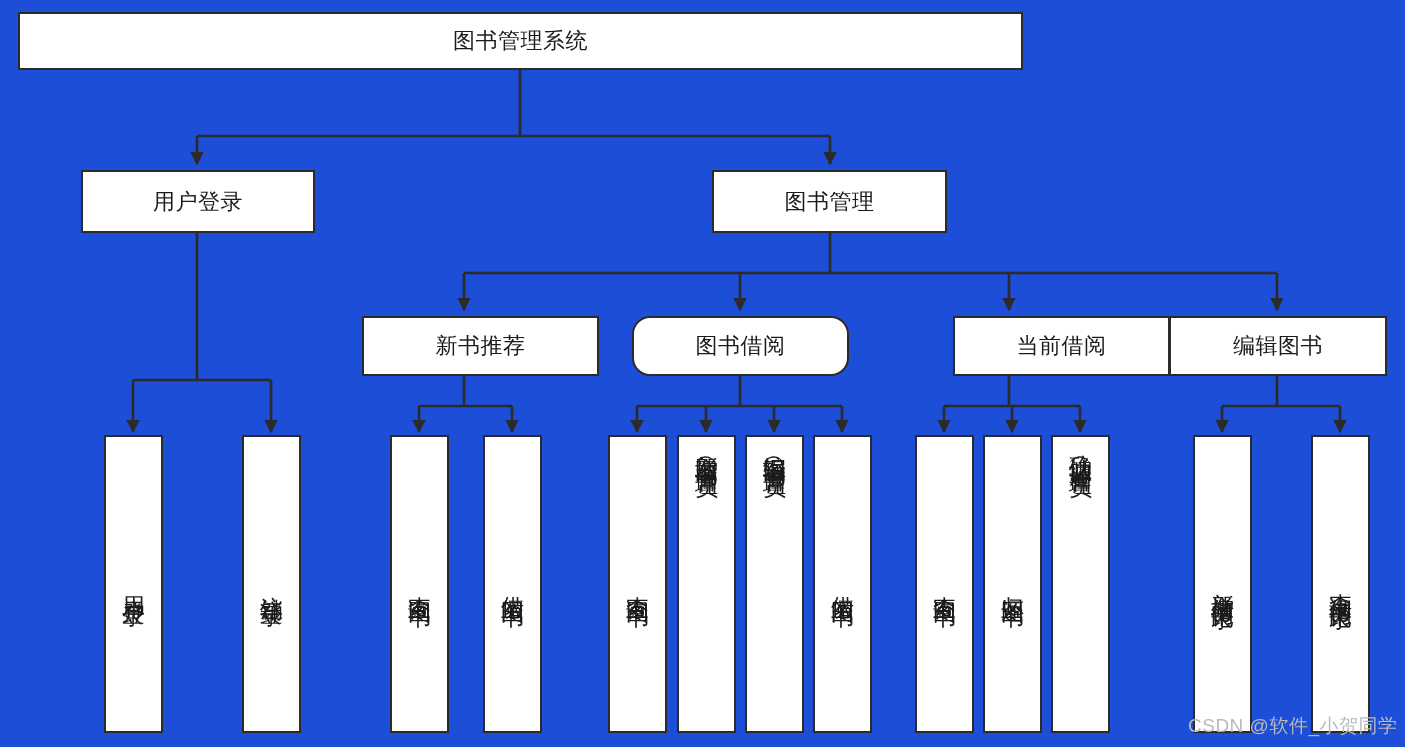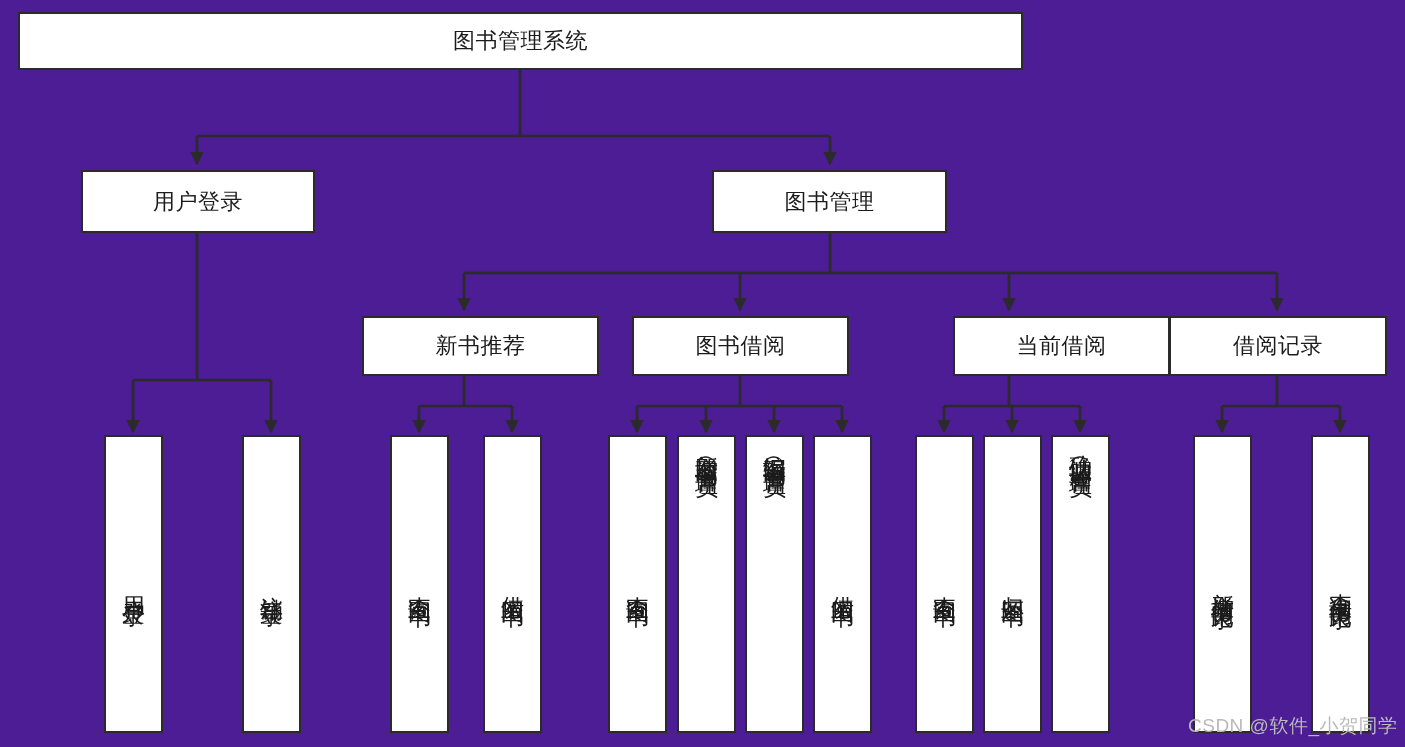--- a/index.html
+++ b/index.html
@@ -7,21 +7,21 @@
     padding: 0;
     background: #ffffff;
   }
   body {
     font-family: "Liberation Sans", "DejaVu Sans", sans-serif;
   }
   #diagram-root {
     position: relative;
     width: 1405px;
     height: 747px;
-    background: #4c1d95;
+    background: #1d4ed8;
     overflow: hidden;
   }
   #diagram-svg {
     position: absolute;
     top: 0;
     left: 0;
     width: 1405px;
     height: 747px;
   }
   .node-box {
@@ -144,28 +144,28 @@
   <div class="node-box" style="left:81px; top:170px; width:234px; height:63px;">
     <span class="node-label">用户登录</span>
   </div>
   <div class="node-box" style="left:712px; top:170px; width:235px; height:63px;">
     <span class="node-label">图书管理</span>
   </div>
 
   <div class="node-box" style="left:362px; top:316px; width:237px; height:60px;">
     <span class="node-label">新书推荐</span>
   </div>
-  <div class="node-box" style="left:632px; top:316px; width:217px; height:60px;">
+  <div class="node-box" style="left:632px; top:316px; width:217px; height:60px;border-radius:18px;">
     <span class="node-label">图书借阅</span>
   </div>
   <div class="node-box" style="left:953px; top:316px; width:217px; height:60px;">
     <span class="node-label">当前借阅</span>
   </div>
   <div class="node-box" style="left:1169px; top:316px; width:218px; height:60px;">
-    <span class="node-label">借阅记录</span>
+    <span class="node-label">编辑图书</span>
   </div>
 
   <div class="node-box vertical center-v" style="left:104px; top:435px; width:59px; height:298px;">
     <span class="node-label">用户登录</span>
   </div>
   <div class="node-box vertical center-v" style="left:242px; top:435px; width:59px; height:298px;">
     <span class="node-label">注销登录</span>
   </div>
 
   <div class="node-box vertical center-v" style="left:390px; top:435px; width:59px; height:298px;">

